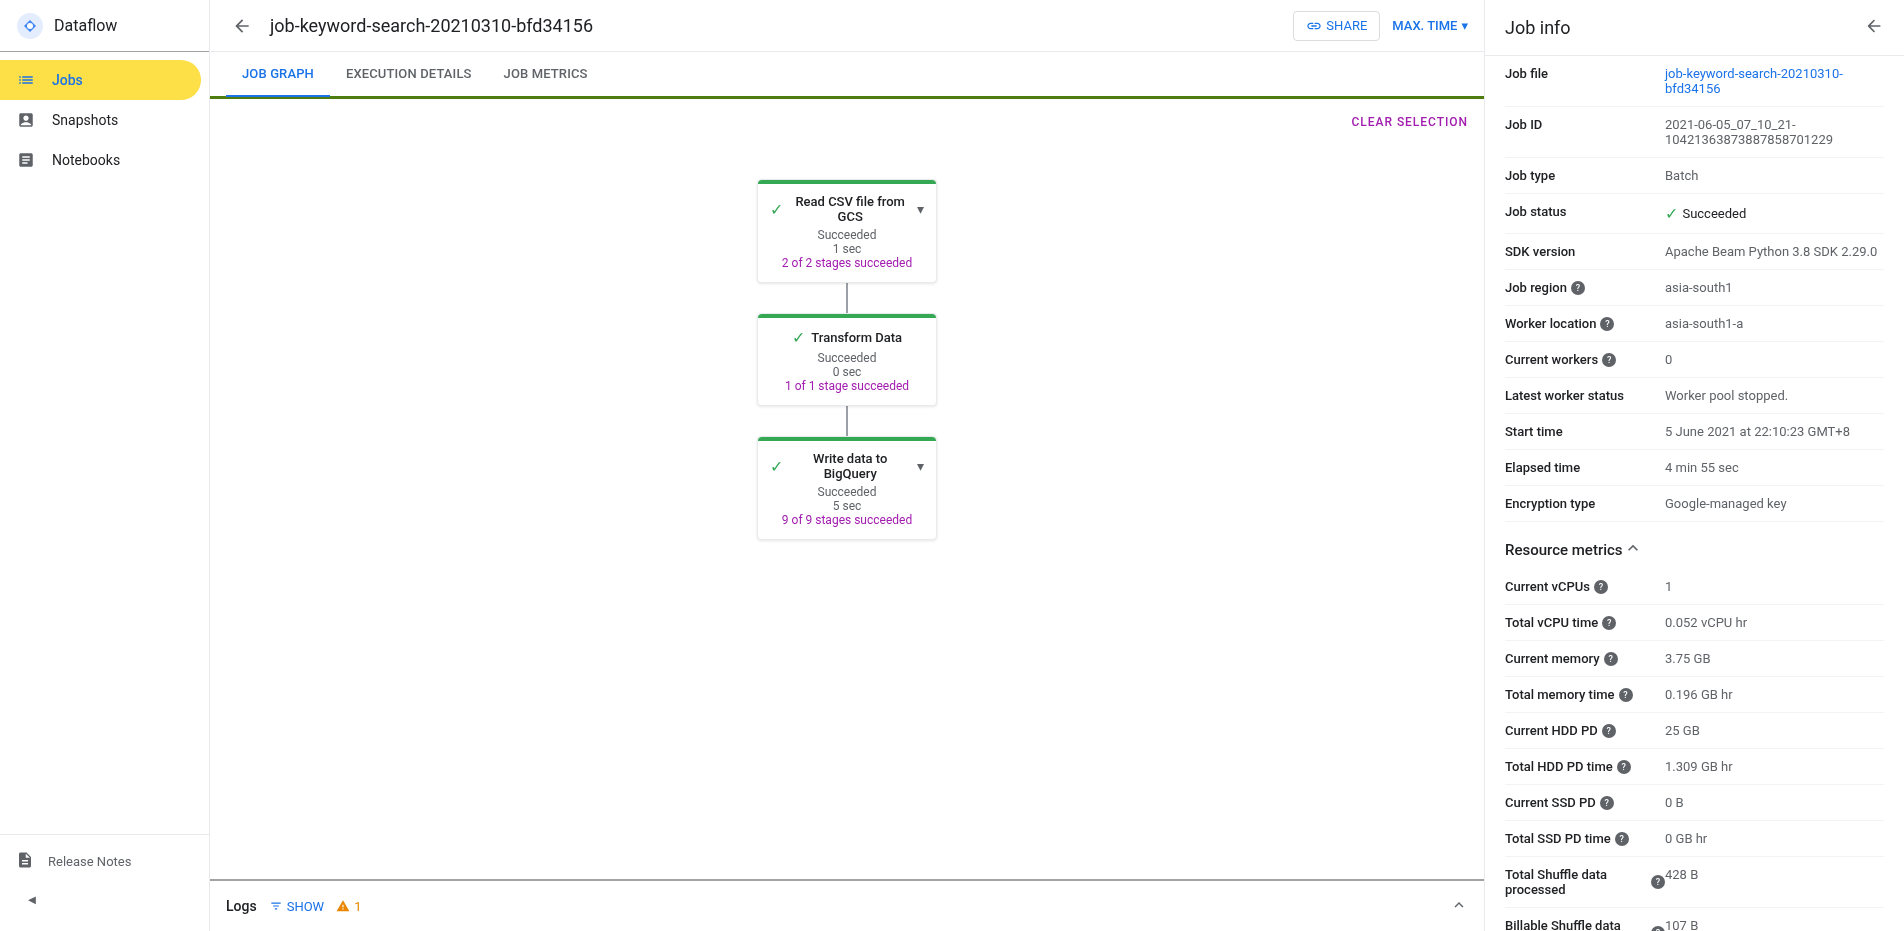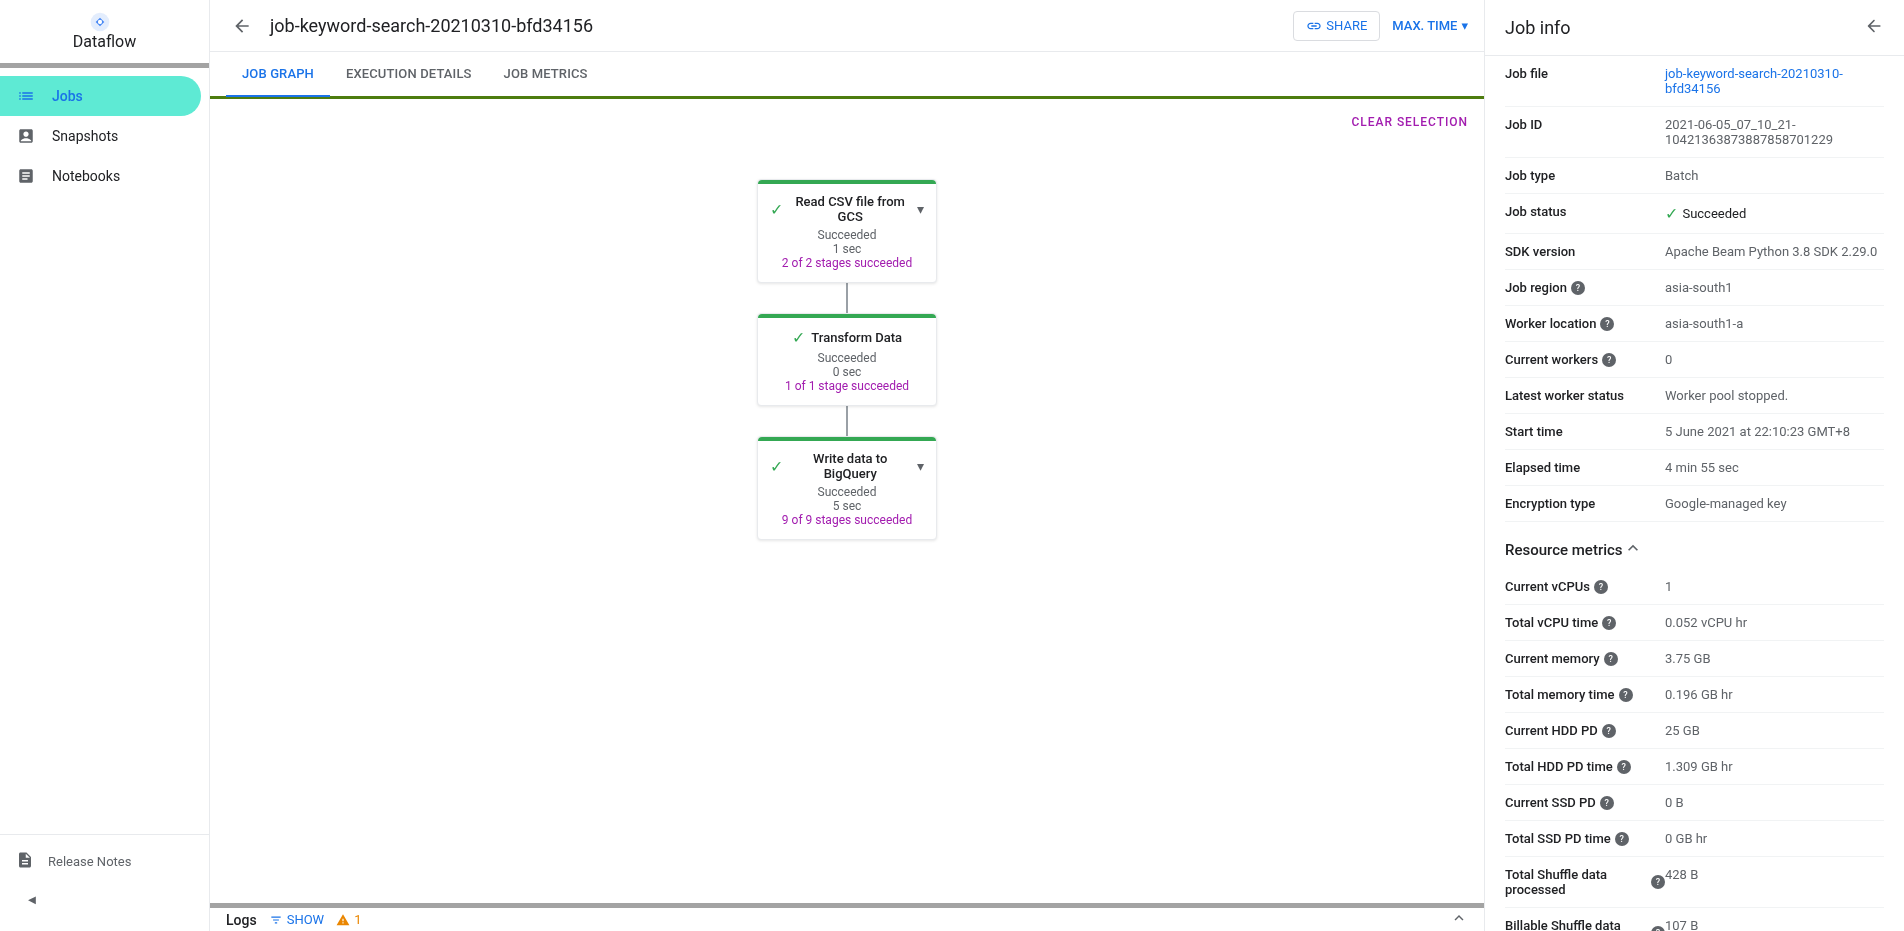--- a/index.html
+++ b/index.html
@@ -1,25 +1,25 @@
 <!DOCTYPE html>
 <html><head>
   <meta charset="utf-8">
   <style>
     * { box-sizing: border-box; margin: 0; padding: 0; }
     body { font-family: 'Google Sans', Roboto, Arial, sans-serif; font-size: 13px; color: #202124; background: #fff; display: flex; height: 931px; overflow: hidden; }
 
     
     .sidebar { width: 210px; background: #fff; border-right: 1px solid #e8eaed; display: flex; flex-direction: column; flex-shrink: 0; }
-    .sidebar-header { display: flex; align-items: center; padding: 12px 16px; height: 68px; border-bottom: 5px solid #a3a3a3; flex-direction: column; }
+    .sidebar-header { display: flex; align-items: center; padding: 12px 16px; height: 52px; border-bottom: 1px solid #a3a3a3; }
     .sidebar-logo { width: 28px; height: 28px; margin-right: 10px; }
     .sidebar-app-name { font-size: 16px; font-weight: 400; color: #202124; }
     .sidebar-nav { flex: 1; padding-top: 8px; }
     .nav-item { display: flex; align-items: center; padding: 10px 16px; cursor: pointer; border-radius: 0 24px 24px 0; margin-right: 8px; color: #202124; font-size: 14px; }
-    .nav-item.active { background: #5eead4; color: #1a73e8; font-weight: 500; }
+    .nav-item.active { background: #fde047; color: #1a73e8; font-weight: 500; }
     .nav-item .nav-icon { width: 20px; height: 20px; margin-right: 16px; display: flex; align-items: center; justify-content: center; }
     .sidebar-footer { padding: 16px; border-top: 1px solid #e8eaed; }
     .release-notes { display: flex; align-items: center; font-size: 13px; color: #5f6368; cursor: pointer; }
     .release-notes .nav-icon { width: 20px; height: 20px; margin-right: 12px; }
     .collapse-btn { width: 32px; height: 32px; display: flex; align-items: center; justify-content: center; cursor: pointer; color: #5f6368; }
 
     
     .main { flex: 1; display: flex; flex-direction: column; overflow: hidden; background: #fff; }
     .topbar { height: 52px; border-bottom: 1px solid #e8eaed; display: flex; align-items: center; padding: 0 16px; gap: 12px; }
     .back-btn { width: 32px; height: 32px; display: flex; align-items: center; justify-content: center; cursor: pointer; color: #5f6368; border-radius: 50%; }
@@ -44,21 +44,21 @@
     .node-header { display: flex; align-items: center; justify-content: center; gap: 6px; font-size: 13px; font-weight: 500; color: #202124; margin-bottom: 4px; }
     .node-check { color: #34a853; font-size: 16px; }
     .node-chevron { color: #5f6368; font-size: 14px; }
     .node-status { font-size: 12px; color: #5f6368; }
     .node-time { font-size: 12px; color: #5f6368; }
     .node-stages { font-size: 12px; color: #a21caf; }
 
     .connector { width: 2px; height: 30px; background: #9aa0a6; margin: 0 auto; }
 
     
-    .logs-bar { height: 28px; border-top: 5px solid #a3a3a3; display: flex; align-items: center; padding: 0 16px; gap: 12px; background: #fff; }
+    .logs-bar { height: 52px; border-top: 2px solid #a3a3a3; display: flex; align-items: center; padding: 0 16px; gap: 12px; background: #fff; }
     .logs-label { font-size: 14px; font-weight: 500; color: #202124; }
     .logs-show { display: flex; align-items: center; gap: 4px; color: #1a73e8; font-size: 13px; cursor: pointer; }
     .logs-warning { display: flex; align-items: center; gap: 4px; color: #ea8600; font-size: 13px; cursor: pointer; }
     .logs-spacer { flex: 1; }
     .logs-chevron { color: #5f6368; cursor: pointer; }
 
     
     .right-panel { width: 420px; border-left: 1px solid #e8eaed; overflow-y: auto; background: #fff; flex-shrink: 0; }
     .right-panel-header { padding: 16px 20px; border-bottom: 1px solid #e8eaed; display: flex; align-items: center; justify-content: space-between; }
     .right-panel-title { font-size: 18px; font-weight: 400; color: #202124; }

